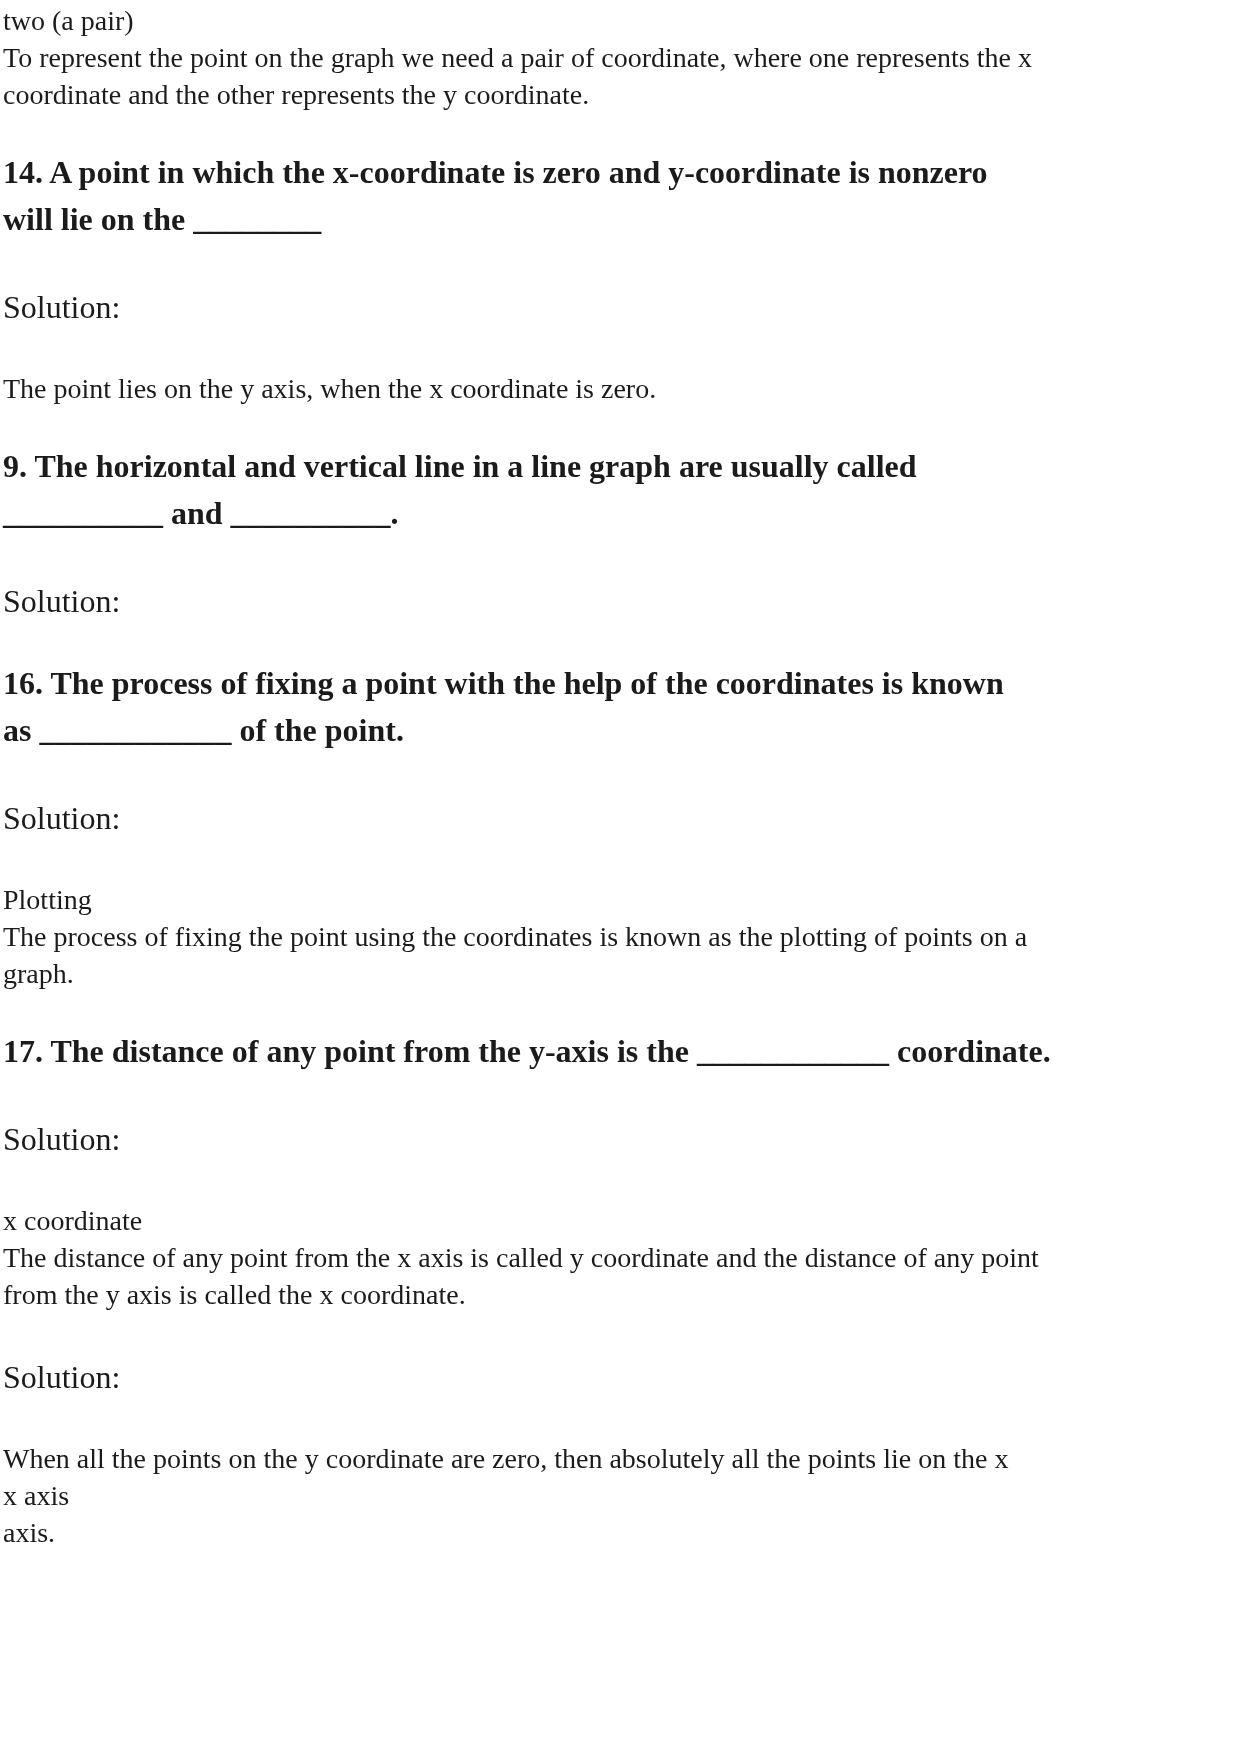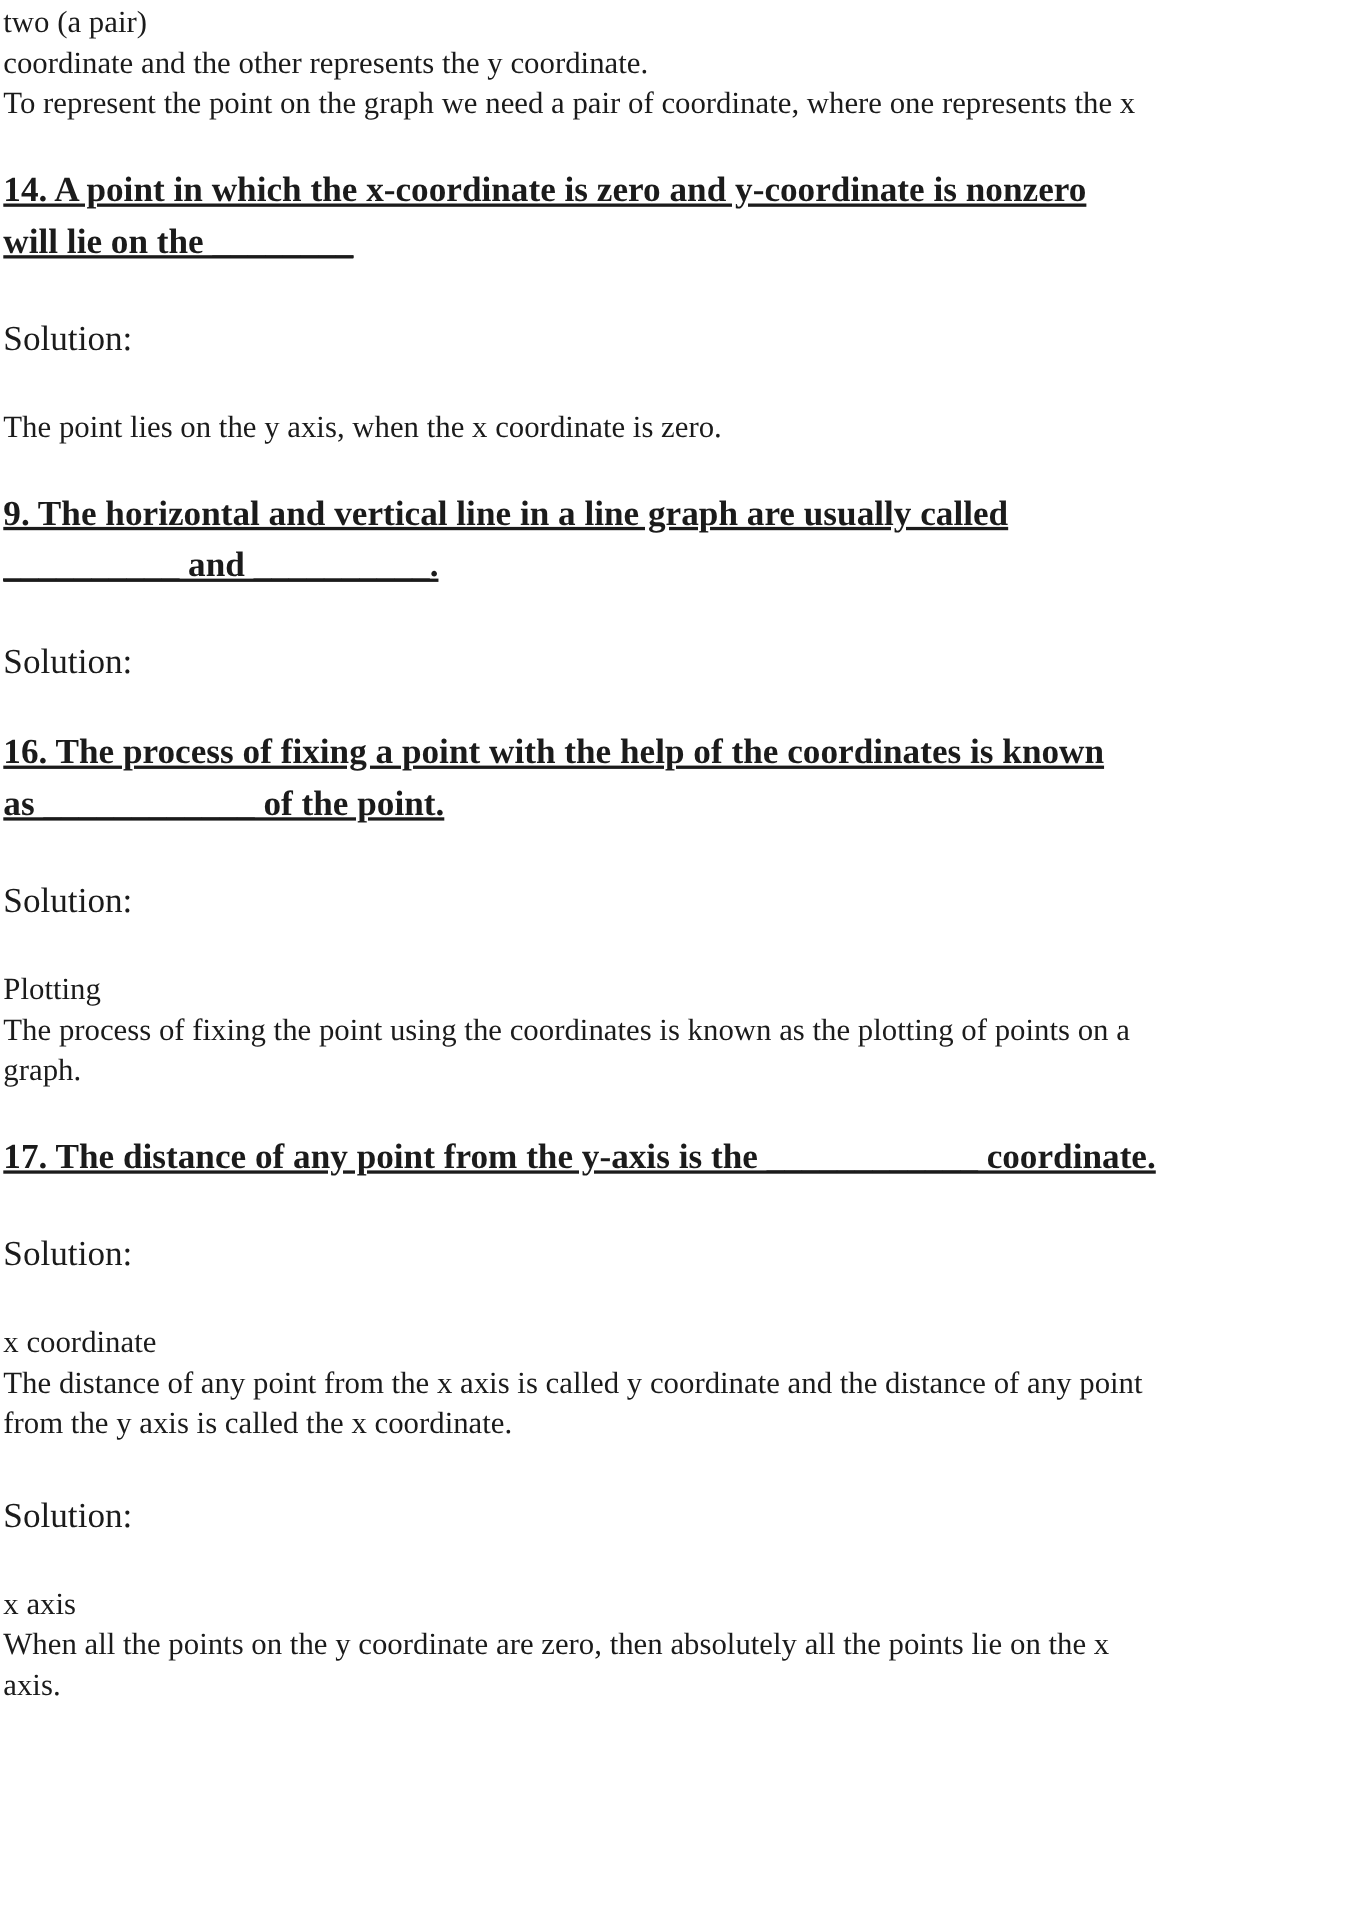--- a/index.html
+++ b/index.html
@@ -21,21 +21,20 @@
     
     .bline {
       font-size: 28px;
       line-height: 37px;
       white-space: nowrap;
       font-weight: normal;
     }
     
     .q {
       margin-top: 36px;
-      text-decoration: underline;
     }
     .qline {
       font-size: 32px;
       line-height: 47px;
       font-weight: bold;
       white-space: nowrap;
     }
     
     .sol {
       margin-top: 42px;
@@ -53,22 +52,22 @@
       padding: 0;
     }
   </style>
 </head>
 <body>
 
 <div class="page">
 
   <div class="intro">
     <div class="bline">two (a pair)</div>
+    <div class="bline">To represent the point on the graph we need a pair of coordinate, where one represents the x</div>
     <div class="bline">coordinate and the other represents the y coordinate.</div>
-    <div class="bline">To represent the point on the graph we need a pair of coordinate, where one represents the x</div>
   </div>
 
   <section>
     <div class="q">
       <div class="qline">14. A point in which the x-coordinate is zero and y-coordinate is nonzero</div>
       <div class="qline">will lie on the ________</div>
     </div>
     <div class="sol">Solution:</div>
     <div class="ans">
       <div class="bline">The point lies on the y axis, when the x coordinate is zero.</div>
@@ -104,19 +103,19 @@
     <div class="ans">
       <div class="bline">x coordinate</div>
       <div class="bline">The distance of any point from the x axis is called y coordinate and the distance of any point</div>
       <div class="bline">from the y axis is called the x coordinate.</div>
     </div>
   </section>
 
   <section>
     <div class="sol">Solution:</div>
     <div class="ans">
+      <div class="bline">When all the points on the y coordinate are zero, then absolutely all the points lie on the x</div>
       <div class="bline">x axis</div>
-      <div class="bline">When all the points on the y coordinate are zero, then absolutely all the points lie on the x</div>
       <div class="bline">axis.</div>
     </div>
   </section>
 
 </div>
 
 </body></html>

